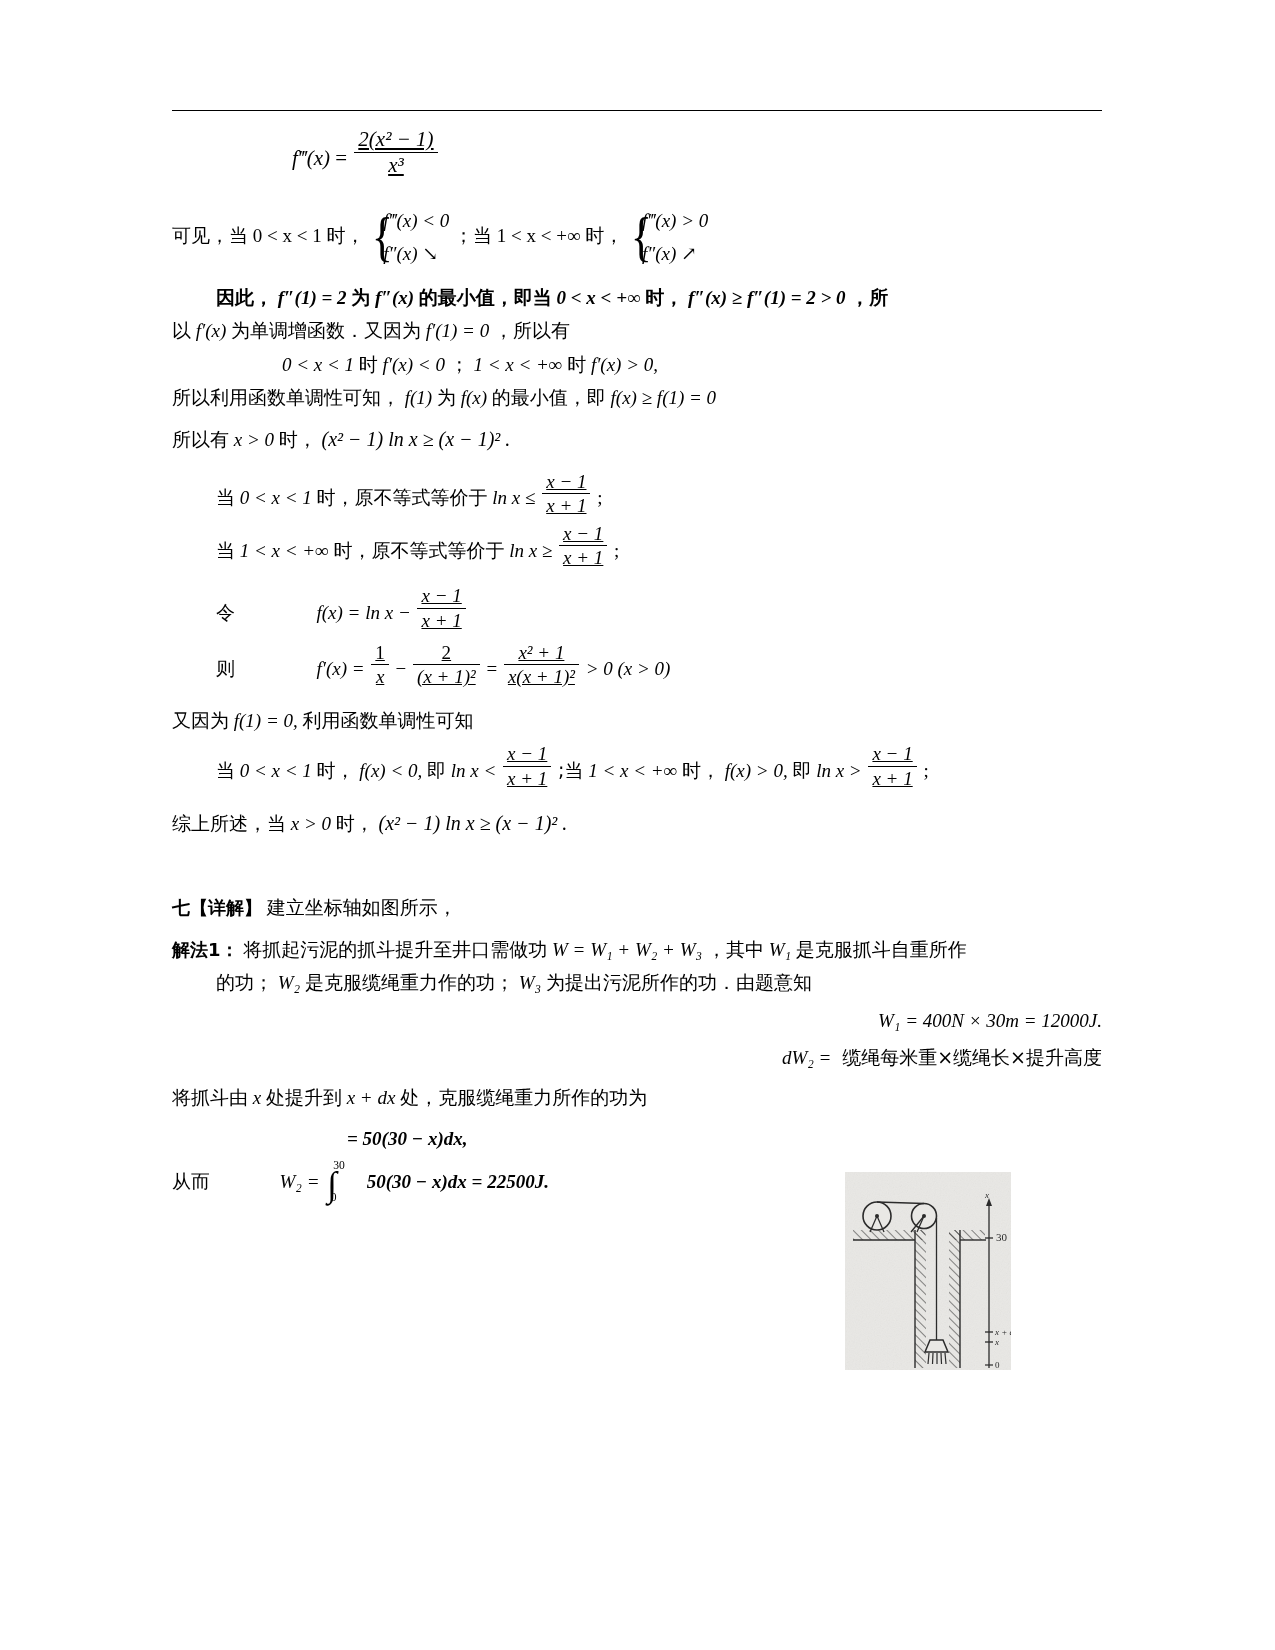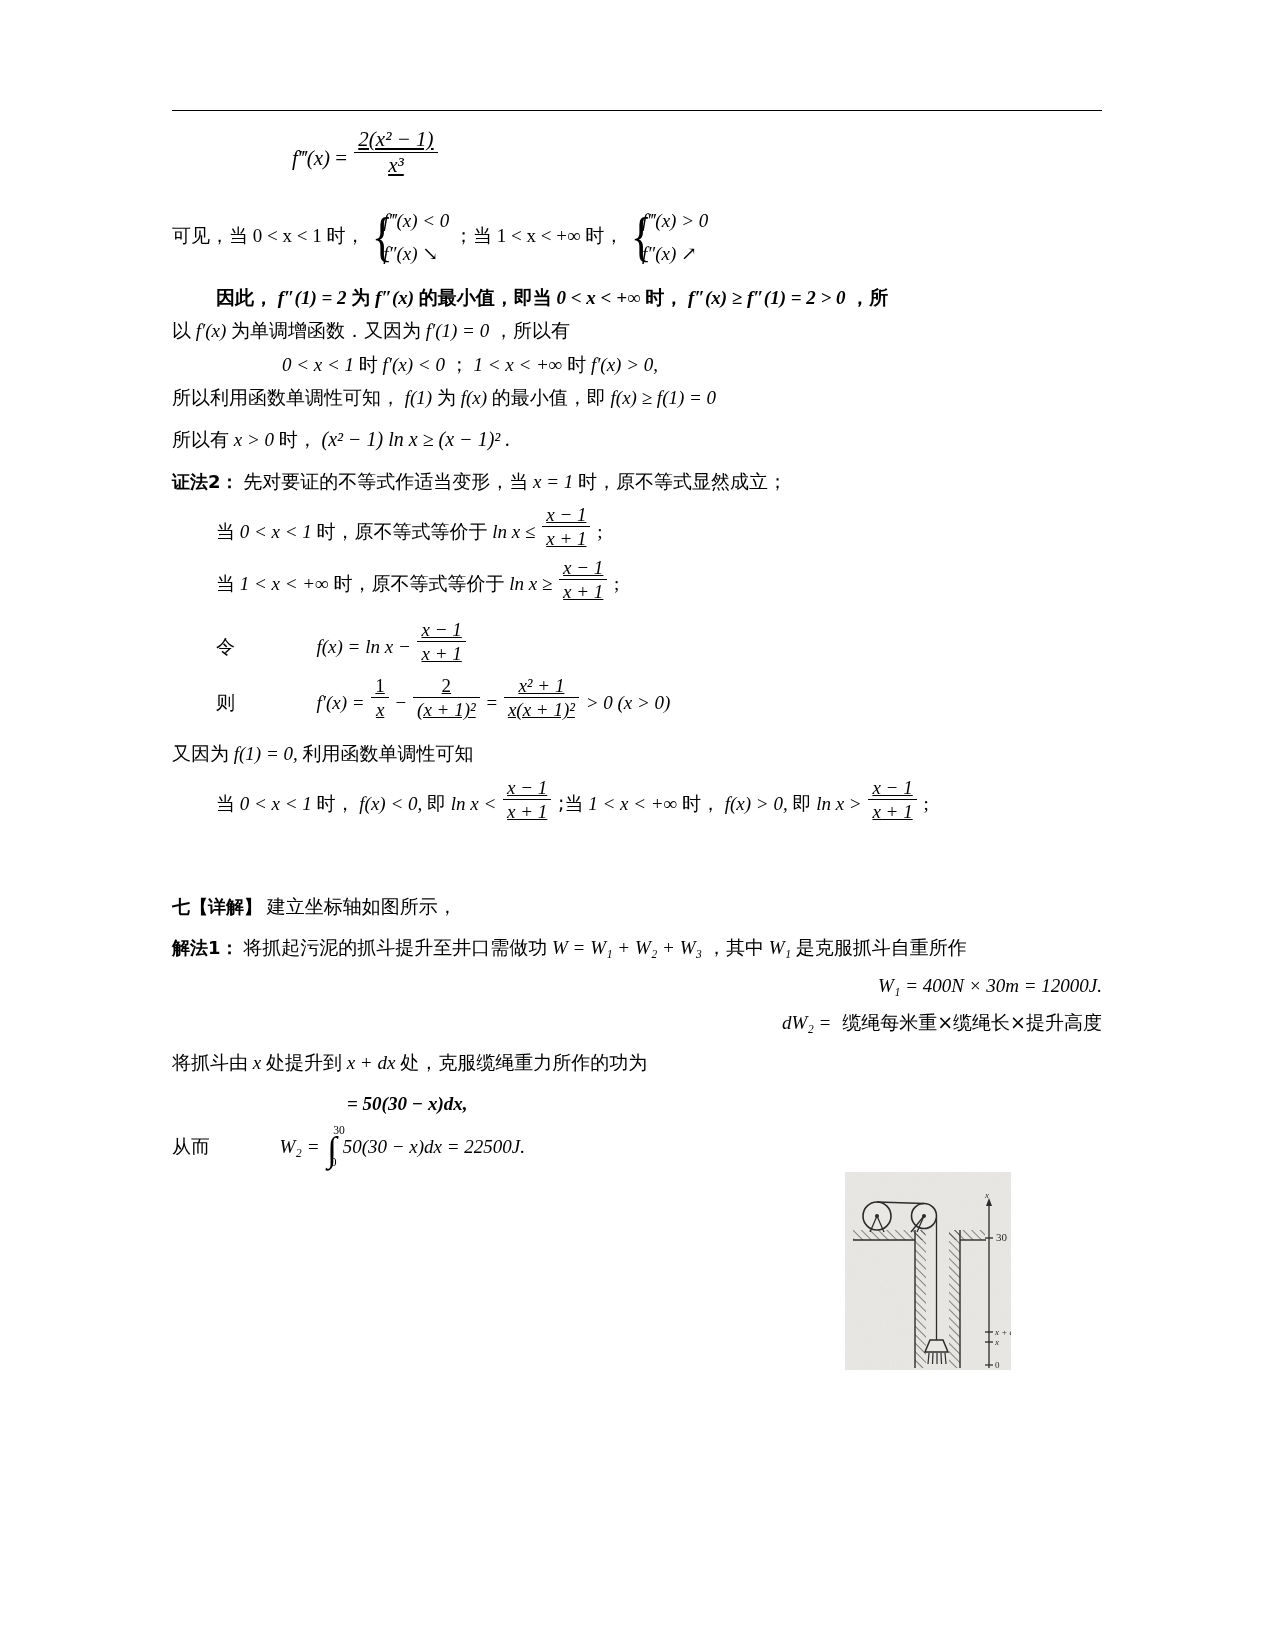--- a/index.html
+++ b/index.html
@@ -221,26 +221,20 @@
 
     <div class="line">
       <span class="cn">所以有</span>
       <span class="mi">x &gt; 0</span>
       <span class="cn">时，</span>
       <span class="mi" style="font-size:20px;">(x² − 1) ln x ≥ (x − 1)² .</span>
     </div>
 
     <div class="spacer-sm"></div>
 
-    <div class="line">
-      <span class="bold-label">证法2：</span>
-      <span class="cn">先对要证的不等式作适当变形，当</span>
-      <span class="mi">x = 1</span>
-      <span class="cn">时，原不等式显然成立；</span>
-    </div>
 
     <div class="spacer-sm"></div>
 
     <div class="line indent1" style="line-height:2.4;">
       <span class="cn">当</span>
       <span class="mi">0 &lt; x &lt; 1</span>
       <span class="cn">时，原不等式等价于</span>
       <span class="mi">ln x ≤</span>
       <span class="frac">
         <span class="num mi">x − 1</span>
@@ -321,40 +315,53 @@
       <span class="mi">ln x &gt;</span>
       <span class="frac">
         <span class="num mi">x − 1</span>
         <span class="den mi">x + 1</span>
       </span>
       <span class="mo">;</span>
     </div>
 
     <div class="spacer-sm"></div>
 
+    <div class="line">
+      <span class="cn">综上所述，当</span>
+      <span class="mi">x &gt; 0</span>
+      <span class="cn">时，</span>
+      <span class="mi" style="font-size:20px;">(x² − 1) ln x ≥ (x − 1)² .</span>
+    </div>
 
     <div class="spacer-lg"></div>
     <div class="spacer-md"></div>
 
     <div class="line">
       <span class="bold-label">七【详解】</span>
       <span class="cn">建立坐标轴如图所示，</span>
     </div>
 
     <div class="spacer-sm"></div>
 
     <div class="line">
       <span class="bold-label">解法1：</span>
       <span class="cn">将抓起污泥的抓斗提升至井口需做功</span>
       <span class="mi">W = W₁ + W₂ + W₃</span>
       <span class="cn">，其中</span>
       <span class="mi">W₁</span>
       <span class="cn">是克服抓斗自重所作</span>
     </div>
 
+    <div class="line indent1">
+      <span class="cn">的功；</span>
+      <span class="mi">W₂</span>
+      <span class="cn">是克服缆绳重力作的功；</span>
+      <span class="mi">W₃</span>
+      <span class="cn">为提出污泥所作的功．由题意知</span>
+    </div>
 
     <div class="line indent3" style="margin-top:8px;">
       <span class="mi">W₁ = 400N × 30m = 12000J.</span>
     </div>
 
     <div class="line indent3" style="margin-top:8px;">
       <span class="mi">dW₂ =</span>
       <span class="cn" style="margin-left:6px;">缆绳每米重×缆绳长×提升高度</span>
     </div>
 
@@ -368,21 +375,21 @@
 
     <div class="line indent4" style="margin-top:12px;font-weight:bold;">
       <span class="mi">= 50(30 − x)dx,</span>
     </div>
 
     <div class="line" style="margin-top:14px;">
       <span class="cn">从而</span>
       <span style="display:inline-block;width:60px;"></span>
       <span class="mi">W₂ =</span>
       <span class="intg">∫<span class="lim-up mn">30</span><span class="lim-dn mn">0</span></span>
-      <span class="mi" style="margin-left:0;">50(30 − x)dx = 22500J.</span>
+      <span class="mi" style="margin-left:24px;font-weight:bold;">50(30 − x)dx = 22500J.</span>
     </div>
 
 
   </div>
 
   <div class="figure-wrap">
     <div class="fig-bg"></div>
     <svg class="fig-svg" viewBox="0 0 166 198" width="166" height="198">
       <defs>
         <pattern id="hatchL" width="6" height="6" patternUnits="userSpaceOnUse" patternTransform="rotate(45)">

